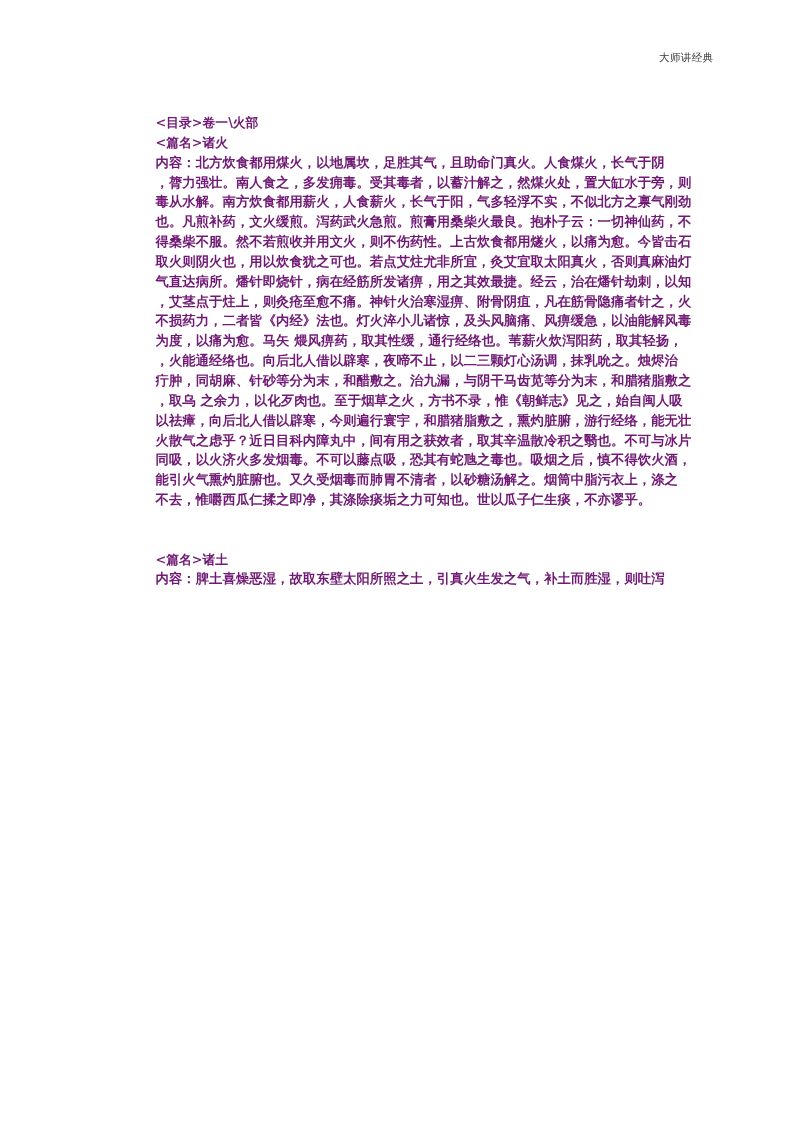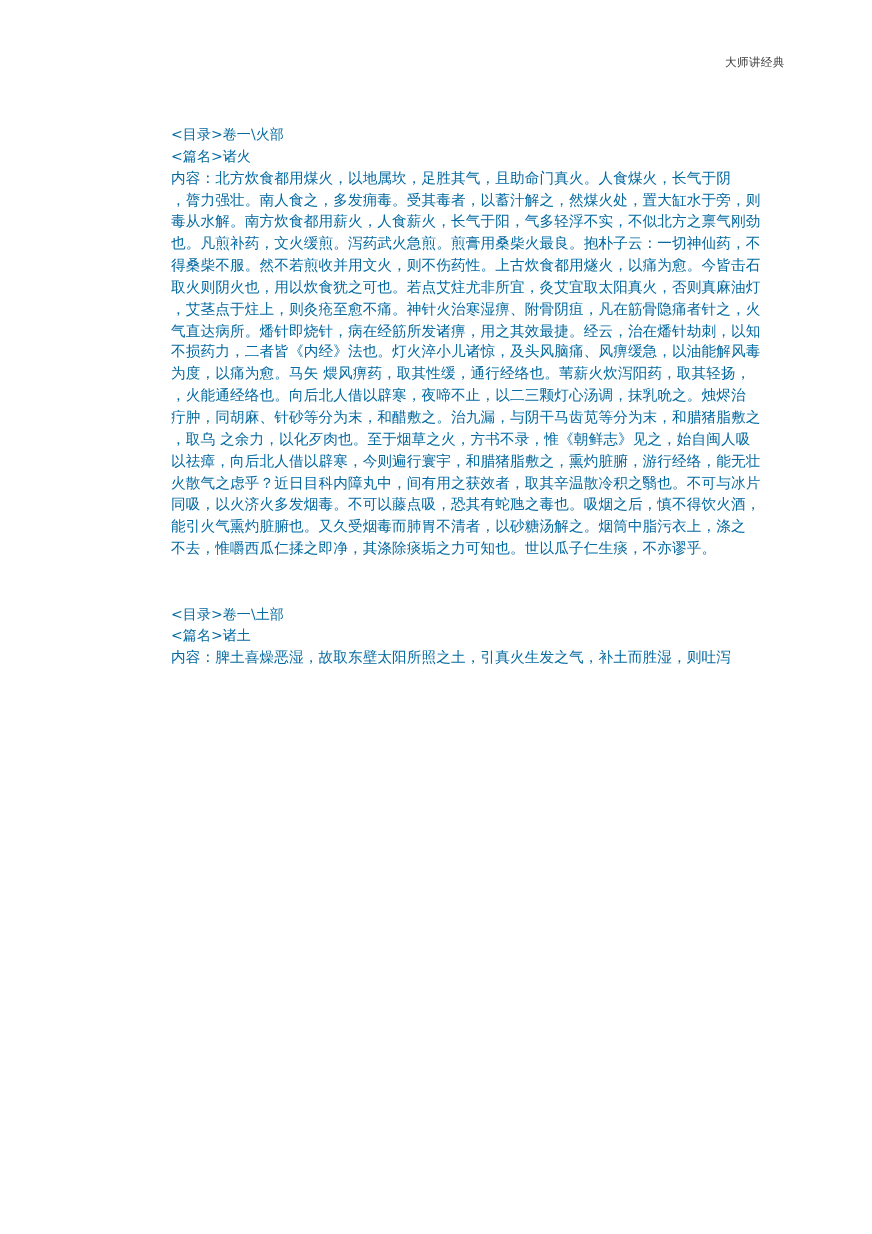--- a/index.html
+++ b/index.html
@@ -35,25 +35,26 @@
   .body-column {
     position: absolute;
     left: 113px;
     top: 113px;
     width: 572px;
   }
   .doc-line {
     font-family: "DejaVu Serif", "Liberation Serif", serif;
     font-size: 13.3px;
     line-height: 19.85px;
-    color: #0369a1;
+    color: #701a75;
     white-space: pre-wrap;
     word-break: break-all;
     letter-spacing: 0.1px;
     min-height: 19.85px;
+    font-weight: bold;
   }
   .doc-line.tag-line {
     font-size: 12.8px;
     letter-spacing: 0;
   }
   .section-gap {
     height: 19.85px;
   }
 </style>
 </head>
@@ -67,37 +68,36 @@
 
     <div>
       <div class="doc-line tag-line">&lt;目录&gt;卷一\火部</div>
       <div class="doc-line tag-line">&lt;篇名&gt;诸火</div>
       <div class="doc-line">内容：北方炊食都用煤火，以地属坎，足胜其气，且助命门真火。人食煤火，长气于阴</div>
       <div class="doc-line">，膂力强壮。南人食之，多发痈毒。受其毒者，以蓄汁解之，然煤火处，置大缸水于旁，则</div>
       <div class="doc-line">毒从水解。南方炊食都用薪火，人食薪火，长气于阳，气多轻浮不实，不似北方之禀气刚劲</div>
       <div class="doc-line">也。凡煎补药，文火缓煎。泻药武火急煎。煎膏用桑柴火最良。抱朴子云：一切神仙药，不</div>
       <div class="doc-line">得桑柴不服。然不若煎收并用文火，则不伤药性。上古炊食都用燧火，以痛为愈。今皆击石</div>
       <div class="doc-line">取火则阴火也，用以炊食犹之可也。若点艾炷尤非所宜，灸艾宜取太阳真火，否则真麻油灯</div>
+      <div class="doc-line">气直达病所。燔针即烧针，病在经筋所发诸痹，用之其效最捷。经云，治在燔针劫刺，以知</div>
       <div class="doc-line">，艾茎点于炷上，则灸疮至愈不痛。神针火治寒湿痹、附骨阴疽，凡在筋骨隐痛者针之，火</div>
-      <div class="doc-line">气直达病所。燔针即烧针，病在经筋所发诸痹，用之其效最捷。经云，治在燔针劫刺，以知</div>
       <div class="doc-line">不损药力，二者皆《内经》法也。灯火淬小儿诸惊，及头风脑痛、风痹缓急，以油能解风毒</div>
       <div class="doc-line">为度，以痛为愈。马矢 煨风痹药，取其性缓，通行经络也。苇薪火炊泻阳药，取其轻扬，</div>
       <div class="doc-line">，火能通经络也。向后北人借以辟寒，夜啼不止，以二三颗灯心汤调，抹乳吮之。烛烬治</div>
       <div class="doc-line">疔肿，同胡麻、针砂等分为末，和醋敷之。治九漏，与阴干马齿苋等分为末，和腊猪脂敷之</div>
       <div class="doc-line">，取乌 之余力，以化歹肉也。至于烟草之火，方书不录，惟《朝鲜志》见之，始自闽人吸</div>
       <div class="doc-line">以祛瘴，向后北人借以辟寒，今则遍行寰宇，和腊猪脂敷之，熏灼脏腑，游行经络，能无壮</div>
       <div class="doc-line">火散气之虑乎？近日目科内障丸中，间有用之获效者，取其辛温散冷积之翳也。不可与冰片</div>
       <div class="doc-line">同吸，以火济火多发烟毒。不可以藤点吸，恐其有蛇虺之毒也。吸烟之后，慎不得饮火酒，</div>
       <div class="doc-line">能引火气熏灼脏腑也。又久受烟毒而肺胃不清者，以砂糖汤解之。烟筒中脂污衣上，涤之</div>
       <div class="doc-line">不去，惟嚼西瓜仁揉之即净，其涤除痰垢之力可知也。世以瓜子仁生痰，不亦谬乎。</div>
     </div>
 
     <div class="section-gap"></div>
     <div class="section-gap"></div>
 
     <div>
-      <div class="doc-line tag-line">&lt;目录&gt;卷一\土部</div>
       <div class="doc-line tag-line">&lt;篇名&gt;诸土</div>
       <div class="doc-line">内容：脾土喜燥恶湿，故取东壁太阳所照之土，引真火生发之气，补土而胜湿，则吐泻</div>
     </div>
 
   </div>
 </div>
 
 </body></html>

